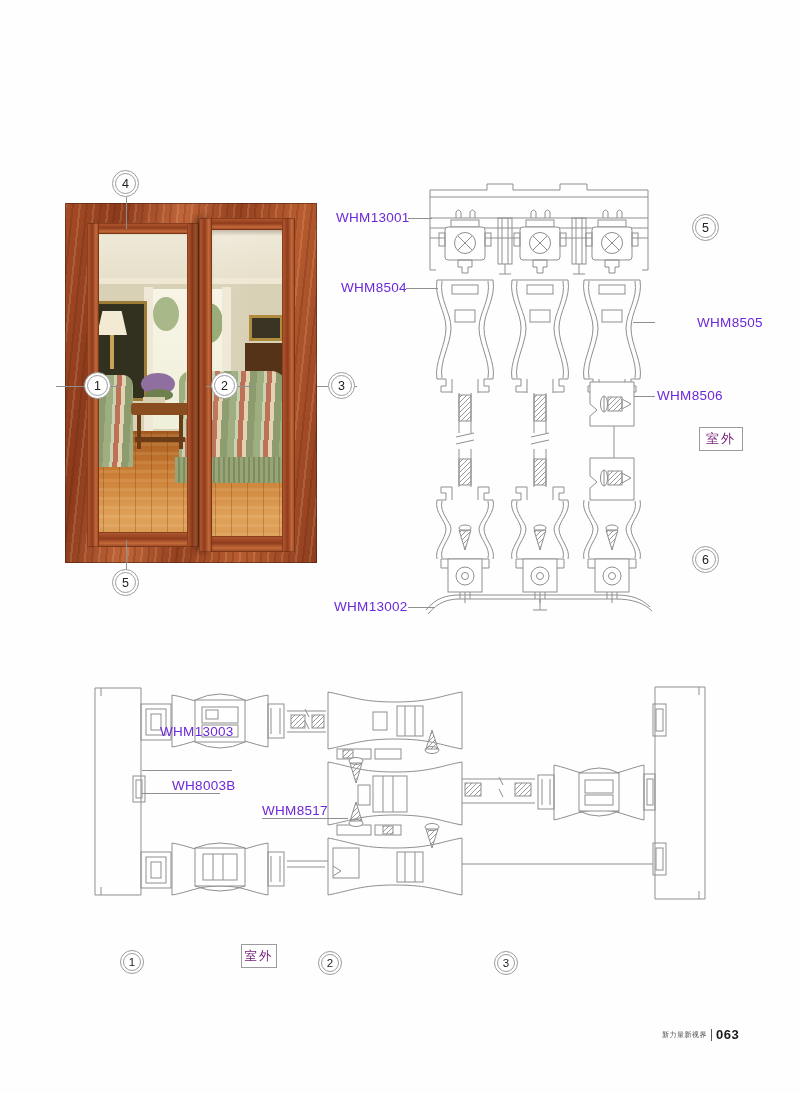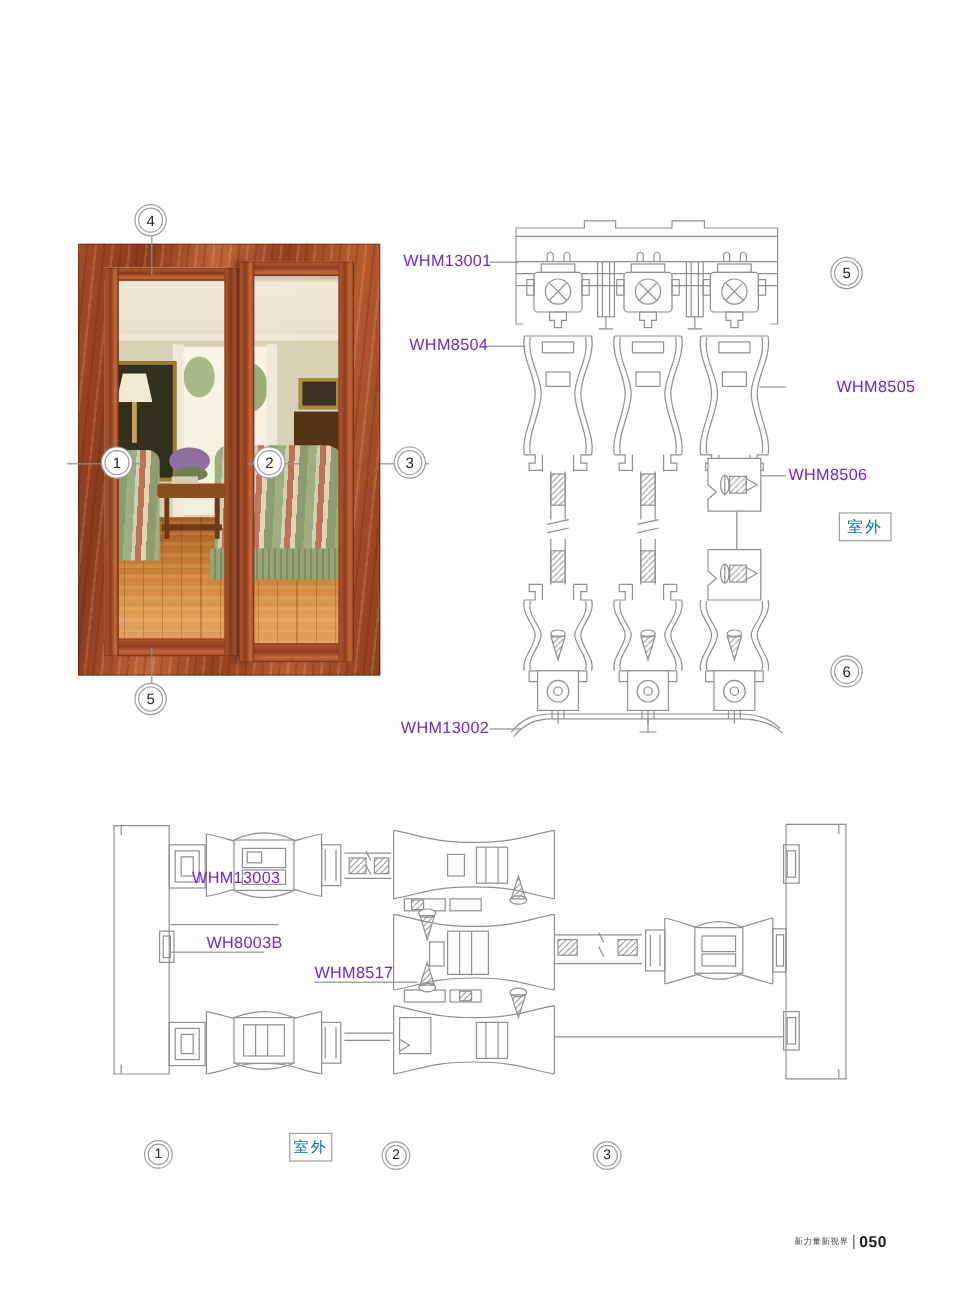--- a/index.html
+++ b/index.html
@@ -12,21 +12,21 @@
   
   .callout{position:absolute;width:27px;height:27px;border:1px solid #9c9c9c;border-radius:50%;
            background:#fff;display:flex;align-items:center;justify-content:center;box-sizing:border-box;}
   .callout .ring{width:21px;height:21px;border:1px solid #9c9c9c;border-radius:50%;box-sizing:border-box;
            display:flex;align-items:center;justify-content:center;font:12.5px "Liberation Sans",sans-serif;color:#222;}
   .callout.small{width:24px;height:24px;}
   .callout.small .ring{width:18px;height:18px;font:11.5px "Liberation Sans",sans-serif;}
   
   .outdoor{position:absolute;border:1px solid #9c9c9c;background:#fff;box-sizing:border-box;
            display:flex;align-items:center;justify-content:center;
-           font:13px "DejaVu Serif","Liberation Serif",serif;color:#0369a1;letter-spacing:2px;}
+           font:13px "DejaVu Serif","Liberation Serif",serif;color:#701a75;letter-spacing:2px;}
   
   .photo{position:absolute;left:65px;top:203px;width:252px;height:360px;
          background-image:
            repeating-linear-gradient(96deg, rgba(255,215,170,.16) 0 2px, rgba(0,0,0,0) 2px 7px,
                                      rgba(90,35,10,.22) 7px 9px, rgba(0,0,0,0) 9px 14px),
            linear-gradient(100deg,#a64c26 0%,#8b3a1c 18%,#c1663a 38%,#93411f 55%,#b85c30 75%,#8e3d1e 100%);
          box-shadow:inset 0 0 0 1px rgba(60,25,8,.5);}
   .scene{position:absolute;left:22px;top:20px;right:22px;bottom:18px;overflow:hidden;background:#d8d1b6;}
   .scene>div{position:absolute;}
   .wbar,.wbarv{position:absolute;box-shadow:inset 0 0 0 1px rgba(80,30,10,.42);}
@@ -345,16 +345,16 @@
   <div class="callout small" style="left:318px;top:951px;">
       <div class="ring">2</div>
     </div>
   <div class="callout small" style="left:494px;top:951px;">
       <div class="ring">3</div>
     </div>
 
   <div class="footer">
     <span class="brand">新力量新视界</span>
     <span class="bar"></span>
-    <span class="pnum">050</span>
+    <span class="pnum">063</span>
   </div>
 
 </div>
 
 </body></html>

